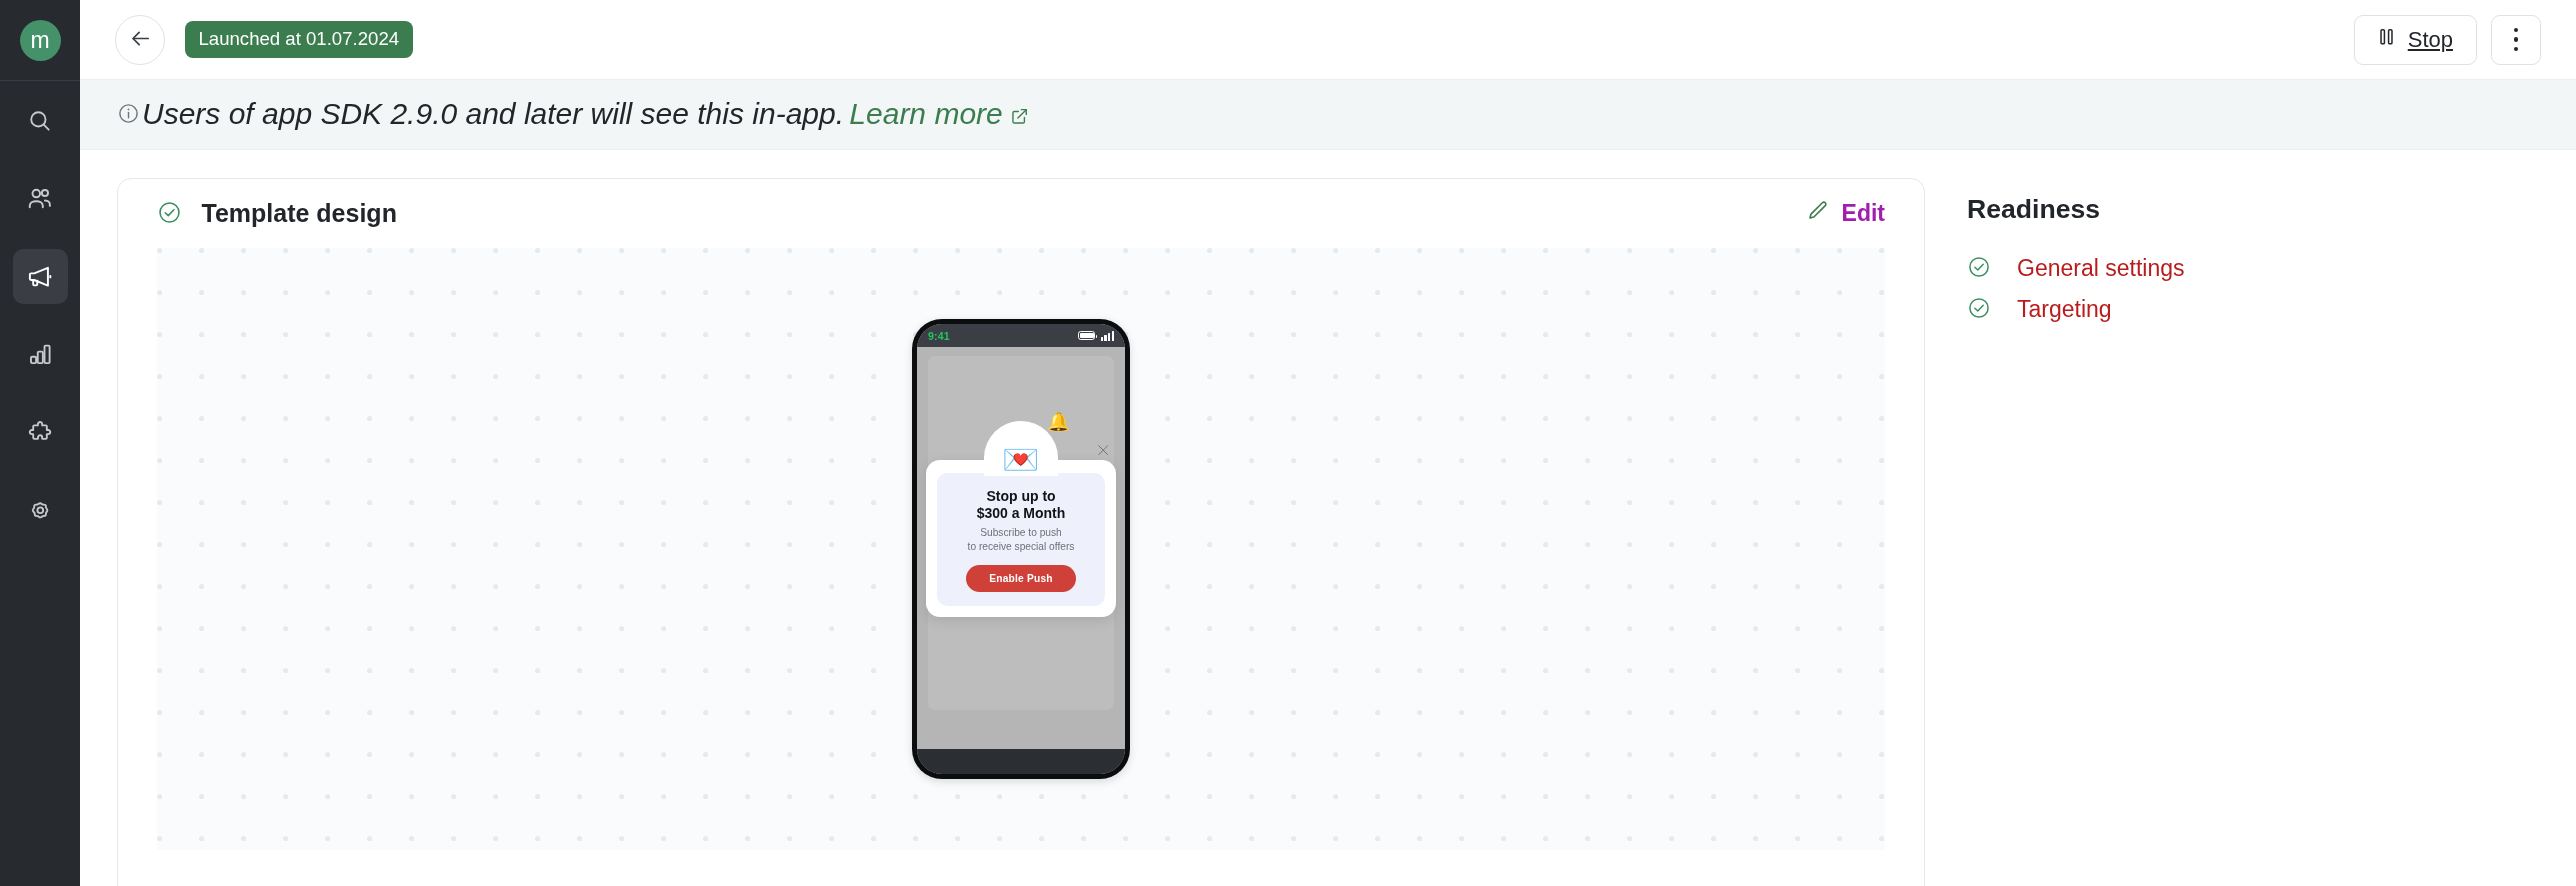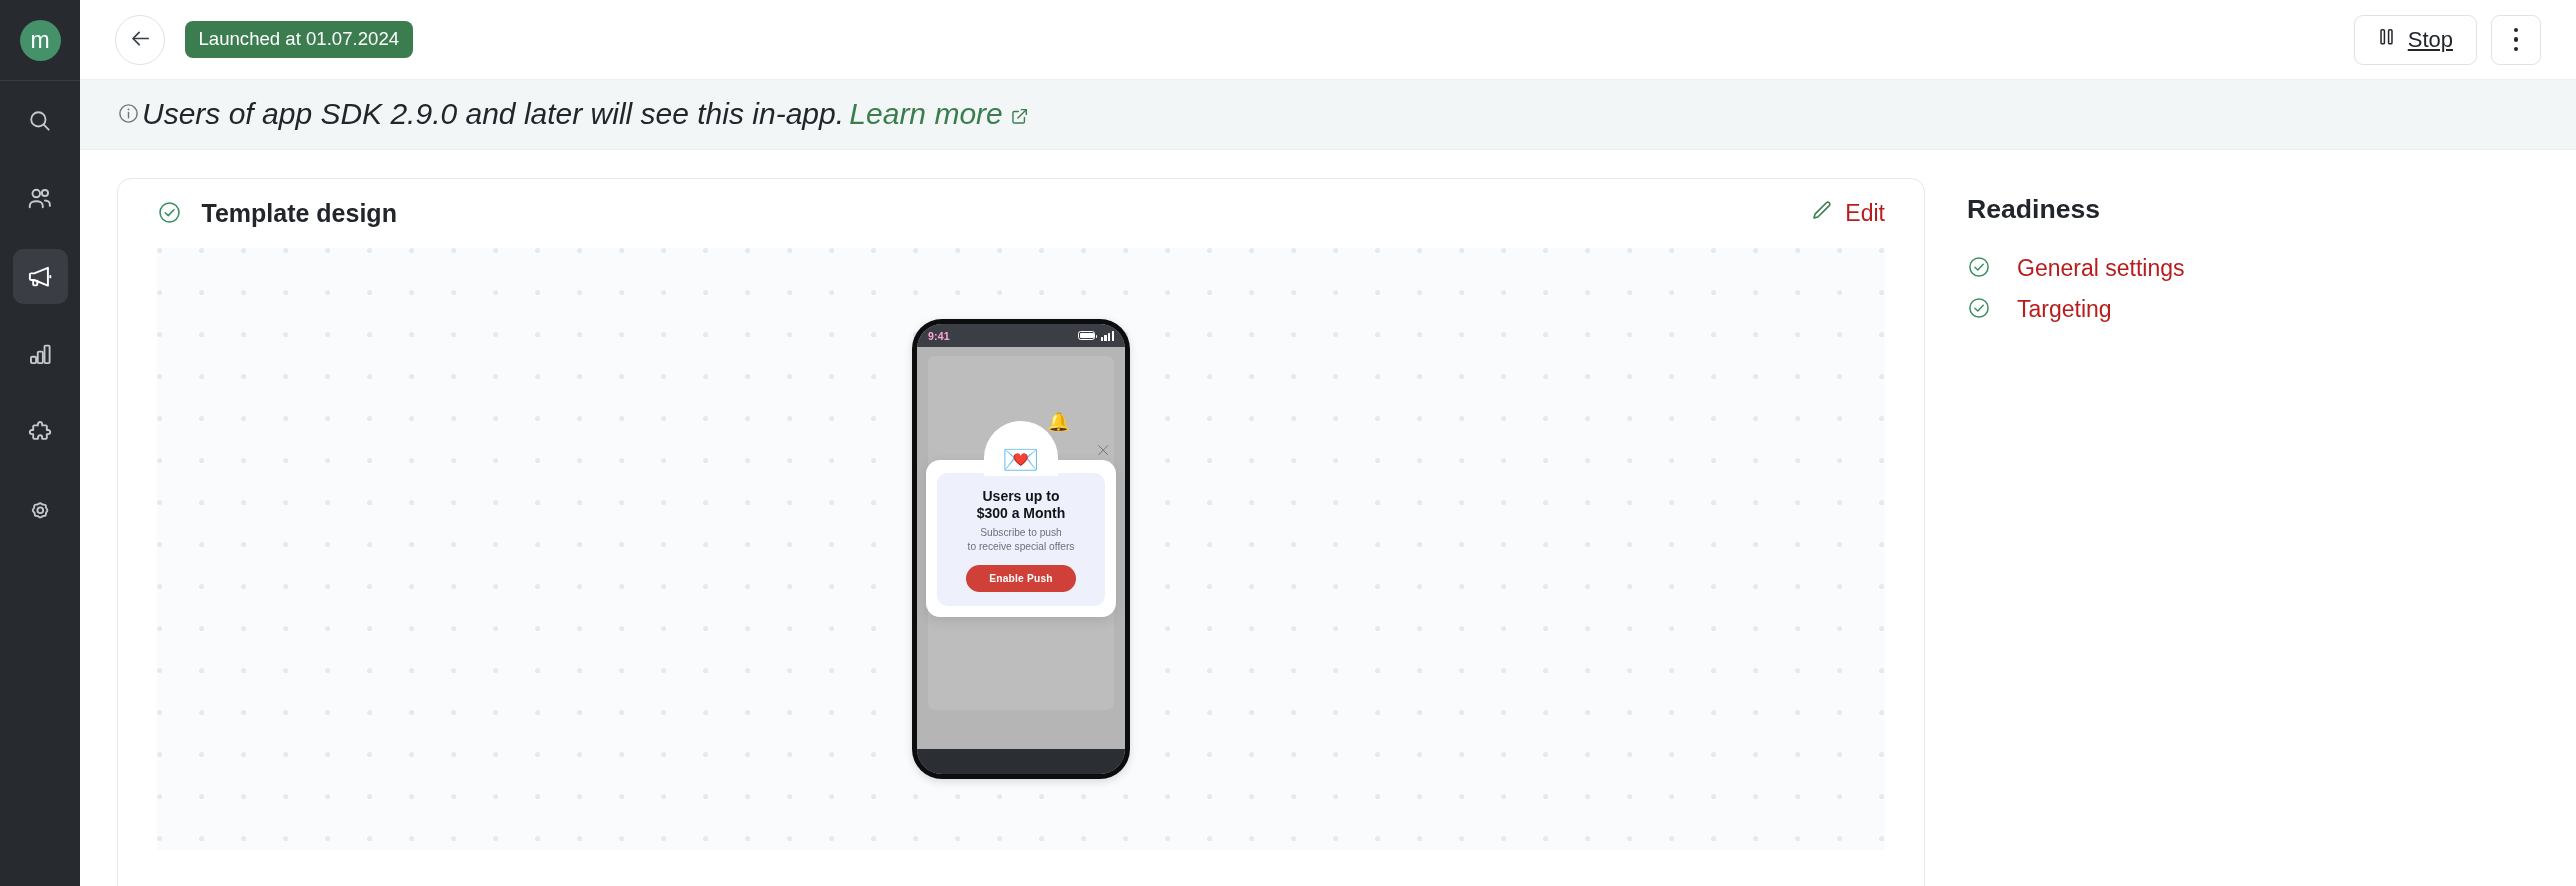--- a/index.html
+++ b/index.html
@@ -120,22 +120,23 @@
     height: 69px; display: flex; align-items: center;
     padding: 0 39px 0 39px;
   }
   .card-title {
     margin-left: 19.5px;
     font-size: 25px; font-weight: 700; color: #22262b;
   }
   .edit-btn {
     margin-left: auto; display: flex; align-items: center; gap: 12.4px;
     background: none; border: none; cursor: pointer;
-    color: #b91c1c; font-size: 23px;
+    color: #a21caf; font-size: 23px;
     font-family: "Liberation Sans", sans-serif;
+    font-weight: bold;
   }
 
   
   .canvas {
     margin: 0 39px;
     height: 602px;
     background-color: #fafbfc;
     background-image:
       radial-gradient(circle at 2.7px 2.7px, #e4eaee 2.3px, rgba(228,234,238,0) 2.8px);
     background-size: 42px 42px;
@@ -156,21 +157,21 @@
   .phone-screen {
     width: 100%; height: 100%;
     border-radius: 25px; overflow: hidden;
     background: #b5b5b5;
     display: flex; flex-direction: column;
     position: relative;
   }
   .status-bar {
     height: 23px; background: #3b3f45;
     display: flex; align-items: center;
-    padding: 0 10.6px; color: #f9a8d4; flex: 0 0 23px;
+    padding: 0 10.6px; color: #22c55e; flex: 0 0 23px;
   }
   .status-time { font-size: 10.6px; font-weight: 700; letter-spacing: 0.2px; }
   .status-right { margin-left: auto; display: flex; align-items: center; gap: 5.3px; }
   .battery {
     width: 17px; height: 8.9px; border: 1.4px solid #fff; border-radius: 2.7px;
     position: relative;
   }
   .battery::after {
     content:''; position: absolute; right: -3px; top: 2.3px;
     width: 1.8px; height: 3.5px; background: #fff; border-radius: 0 0.9px 0.9px 0;
@@ -412,21 +413,21 @@
                     <span class="emoji-art">💌</span>
                     <span class="emoji-bell">🔔</span>
                   </div>
                   <div class="popup-close">
                     <svg width="12.4" height="12.4" viewBox="0 0 14 14" fill="none" stroke="#6d7278" stroke-width="1.1" stroke-linecap="round">
                         <line x1="2" y1="2" x2="12" y2="12"></line>
                         <line x1="12" y1="2" x2="2" y2="12"></line>
                       </svg>
                   </div>
                   <div class="popup-inner">
-                    <div class="popup-h">Users up to</div>
+                    <div class="popup-h">Stop up to</div>
                     <div class="popup-h">$300 a Month</div>
                     <div class="popup-sub">Subscribe to push</div>
                     <div class="popup-sub" style="margin-top:0">to receive special offers</div>
                     <button class="cta">Enable Push</button>
                   </div>
                 </div>
               </div>
 
               <div class="phone-home"></div>
             </div>

